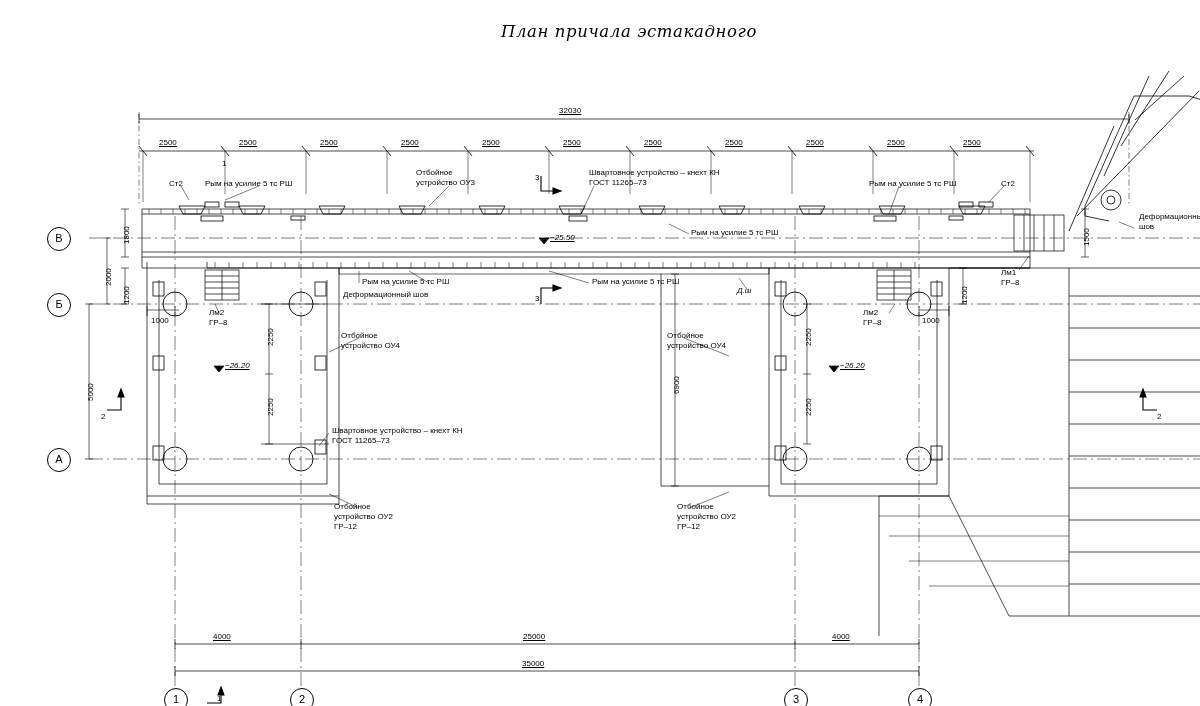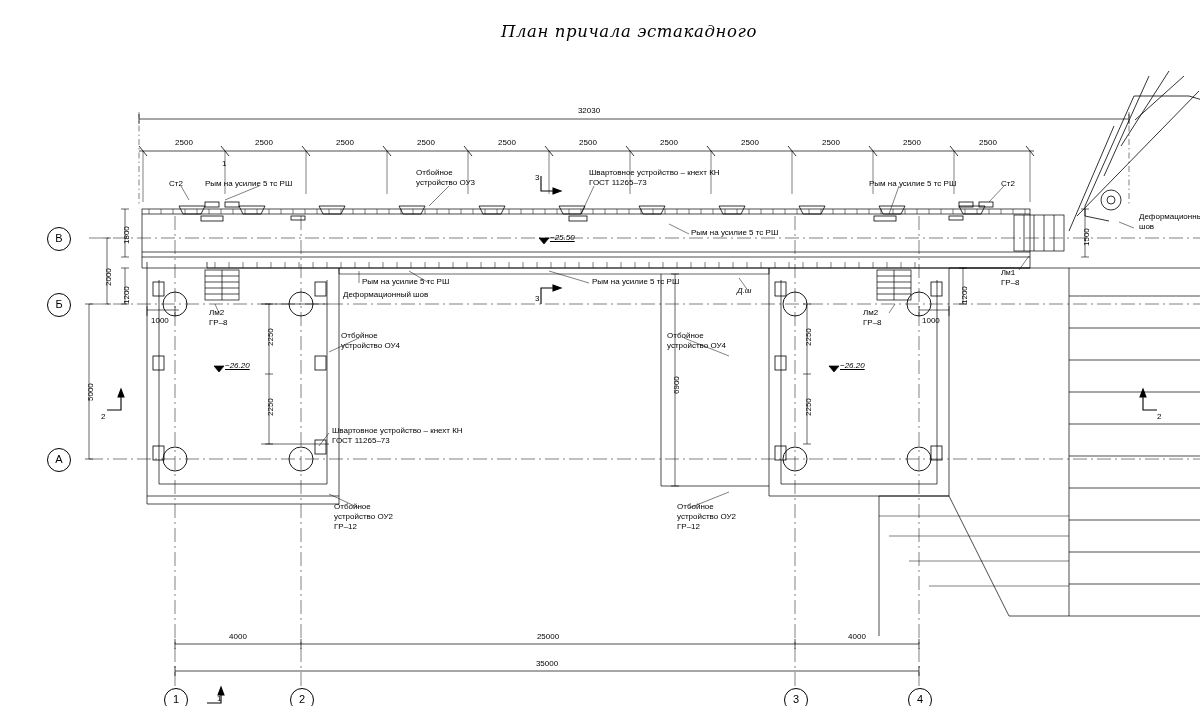--- a/index.html
+++ b/index.html
@@ -6,21 +6,21 @@
   body{width:1200px;height:706px;position:relative;overflow:hidden;
        font-family:"Liberation Sans", sans-serif;color:#000;}
   #sheet{position:absolute;left:0;top:16px;width:1200px;height:706px;margin-left:29px;}
   svg{position:absolute;left:0;top:0;width:1200px;height:706px;}
   .ttl{position:absolute;width:100%;text-align:center;font-family:"DejaVu Serif",serif;
        font-style:italic;font-size:16.5px;letter-spacing:.6px;}
   .ttl1{top:6px;}
   .ttl2{top:28px;}
   .lbl{position:absolute;font-size:8px;line-height:9.5px;white-space:nowrap;
        font-family:"Liberation Sans", sans-serif;}
-  .lbl.c{text-align:center;}
+  .lbl.c{text-decoration:underline;}
   .lbl.rot{transform:rotate(-90deg);transform-origin:0 0;}
   .lbl.it{font-style:italic;text-decoration:underline;}
   .axc{position:absolute;font-size:11px;text-align:center;width:22px;height:22px;
        line-height:21px;border:1px solid #000;border-radius:50%;background:#fff;}
 </style>
 </head>
 <body>
 
 <div id="sheet">
 
@@ -529,21 +529,21 @@
   <div class="lbl" style="left:560px;top:162px;">ГОСТ 11265–73</div>
 
   <div class="lbl" style="left:1110px;top:196px;">Деформационный</div>
   <div class="lbl" style="left:1110px;top:206px;">шов</div>
   <div class="lbl" style="left:314px;top:274px;">Деформационный шов</div>
 
   <div class="lbl" style="left:180px;top:292px;">Лм2</div>
   <div class="lbl" style="left:180px;top:302px;">ГР–8</div>
   <div class="lbl" style="left:834px;top:292px;">Лм2</div>
   <div class="lbl" style="left:834px;top:302px;">ГР–8</div>
-  <div class="lbl" style="left:972px;top:252px;font-family:Liberation Mono, monospace;">Лм1</div>
+  <div class="lbl" style="left:972px;top:252px;">Лм1</div>
   <div class="lbl" style="left:972px;top:262px;">ГР–8</div>
 
   <div class="lbl" style="left:708px;top:270px;font-style:italic;">Д.ш</div>
 
   <div class="lbl" style="left:312px;top:315px;">Отбойное</div>
   <div class="lbl" style="left:312px;top:325px;">устройство ОУ4</div>
   <div class="lbl" style="left:638px;top:315px;">Отбойное</div>
   <div class="lbl" style="left:638px;top:325px;">устройство ОУ4</div>
 
   <div class="lbl" style="left:303px;top:410px;">Швартовное устройство – кнехт КН</div>

